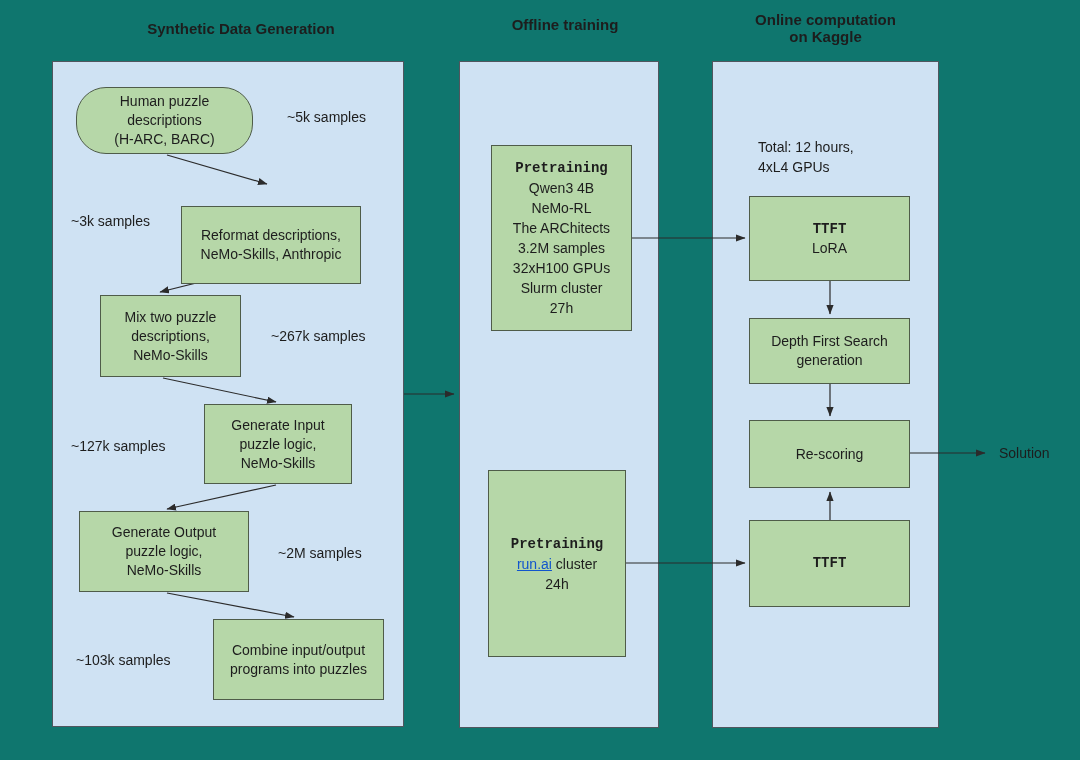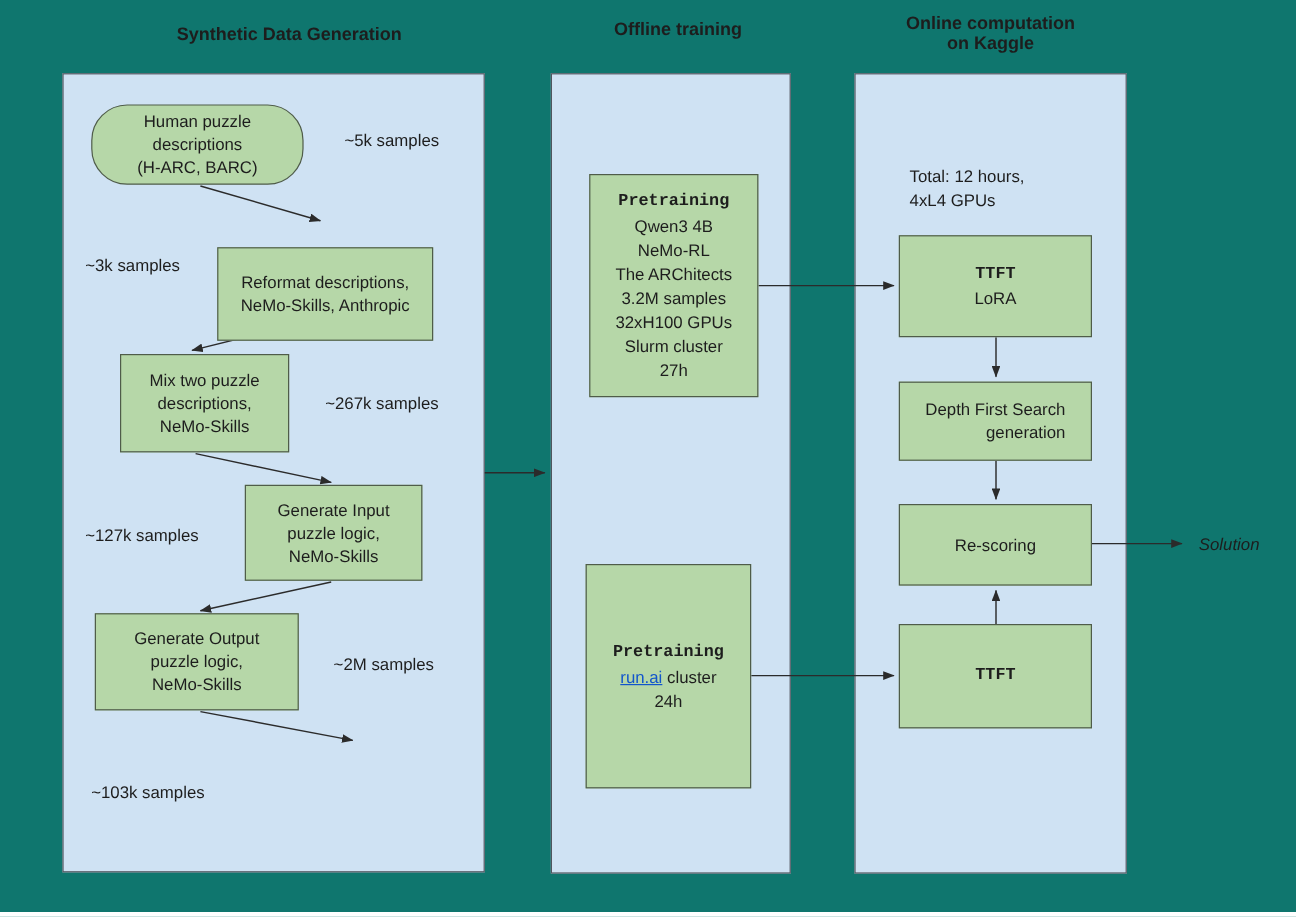--- a/index.html
+++ b/index.html
@@ -31,21 +31,21 @@
   .box .bl, .box .btxt { white-space: pre-line; }
   .box.mid { line-height: 20px; }
   .bh { font-weight: bold; font-family: Liberation Mono, monospace; }
   .sample {
     position: absolute; font-size: 14px; white-space: nowrap;
   }
   .note {
     position: absolute; font-size: 14px; line-height: 20px;
     text-align: left; white-space: pre-line; margin-top: 42px;
   }
-  .out-label { position: absolute; font-size: 14px; white-space: nowrap; font-style: italic; }
+  .out-label { position: absolute; font-size: 14px; white-space: nowrap; }
   svg.arrows {
     position: absolute; left: 0; top: 0; width: 1080px; height: 764px;
     pointer-events: none;
   }
   svg.arrows line { stroke: var(--arrow, #2b2b2b); stroke-width: 1.2; }
   svg.arrows path.head { fill: var(--arrow, #2b2b2b); }
   .link-line a, .link-line .lnk {
     color: var(--link, #1155cc); text-decoration: underline; cursor: pointer;
   }
 </style>
@@ -104,20 +104,24 @@
   <div class="box" style="left:204px; top:404px; width:148px; height:80px;">
     <div class="btxt">Generate Input
 puzzle logic,
 NeMo-Skills</div>
   </div>
   <div class="box" style="left:79px; top:511px; width:170px; height:81px;">
     <div class="btxt">Generate Output
 puzzle logic,
 NeMo-Skills</div>
   </div>
+  <div class="box" style="left:213px; top:619px; width:171px; height:81px;">
+    <div class="btxt">Combine input/output
+programs into puzzles</div>
+  </div>
 
   <div class="sample" style="left:287px; top:109px;">~5k samples</div>
   <div class="sample" style="left:71px; top:213px;">~3k samples</div>
   <div class="sample" style="left:271px; top:328px;">~267k samples</div>
   <div class="sample" style="left:71px; top:438px;">~127k samples</div>
   <div class="sample" style="left:278px; top:545px;">~2M samples</div>
   <div class="sample" style="left:76px; top:652px;">~103k samples</div>
 
   <div class="box mid" style="left:491px; top:145px; width:141px; height:186px;">
     <div class="bh">Pretraining</div>
@@ -137,21 +141,21 @@
     <div class="bl">24h</div>
   </div>
 
   <div class="note" style="left:758px; top:95px;">Total: 12 hours,
 4xL4 GPUs</div>
 
   <div class="box" style="left:749px; top:196px; width:161px; height:85px;">
     <div class="bh">TTFT</div>
     <div class="bl">LoRA</div>
   </div>
-  <div class="box" style="left:749px; top:318px; width:161px; height:66px;text-align:right;">
+  <div class="box" style="left:749px; top:318px; width:161px; height:66px;">
     <div class="btxt">Depth First Search
 generation</div>
   </div>
   <div class="box" style="left:749px; top:420px; width:161px; height:68px;">
     <div class="btxt">Re-scoring</div>
   </div>
   <div class="box" style="left:749px; top:520px; width:161px; height:87px;">
     <div class="bh">TTFT</div>
   </div>
 

